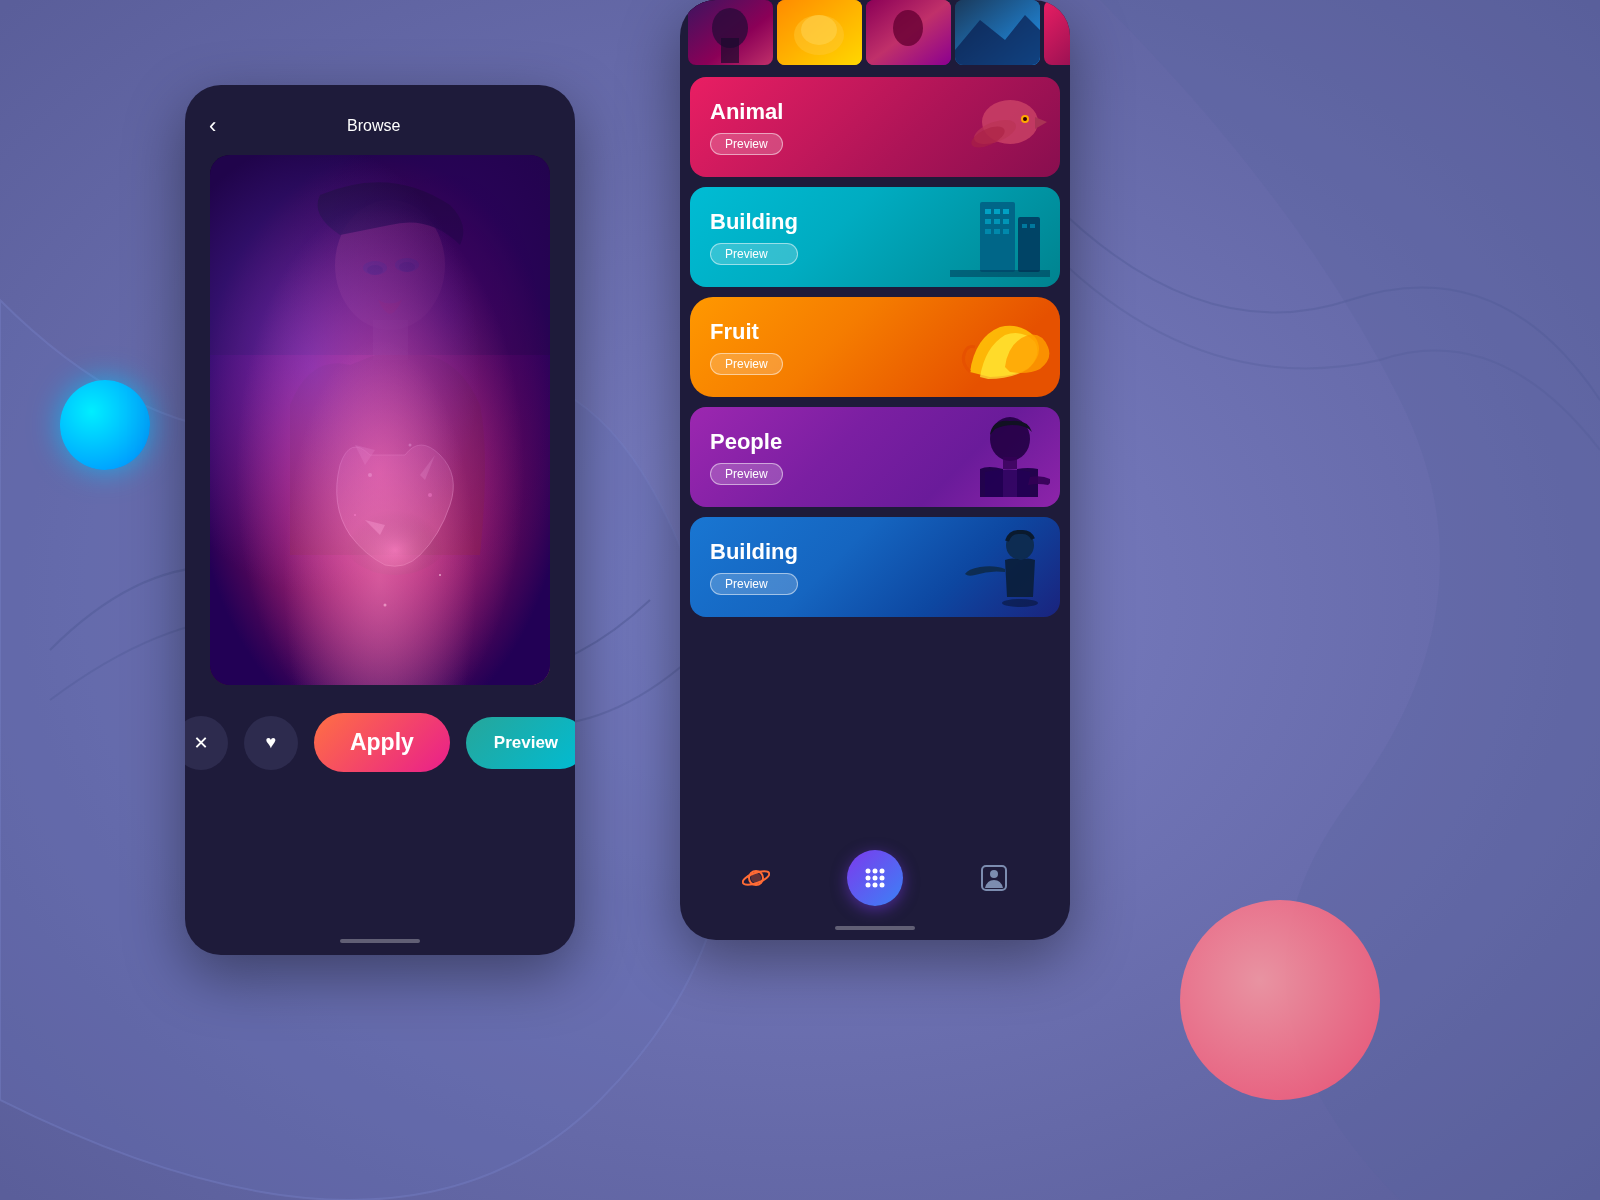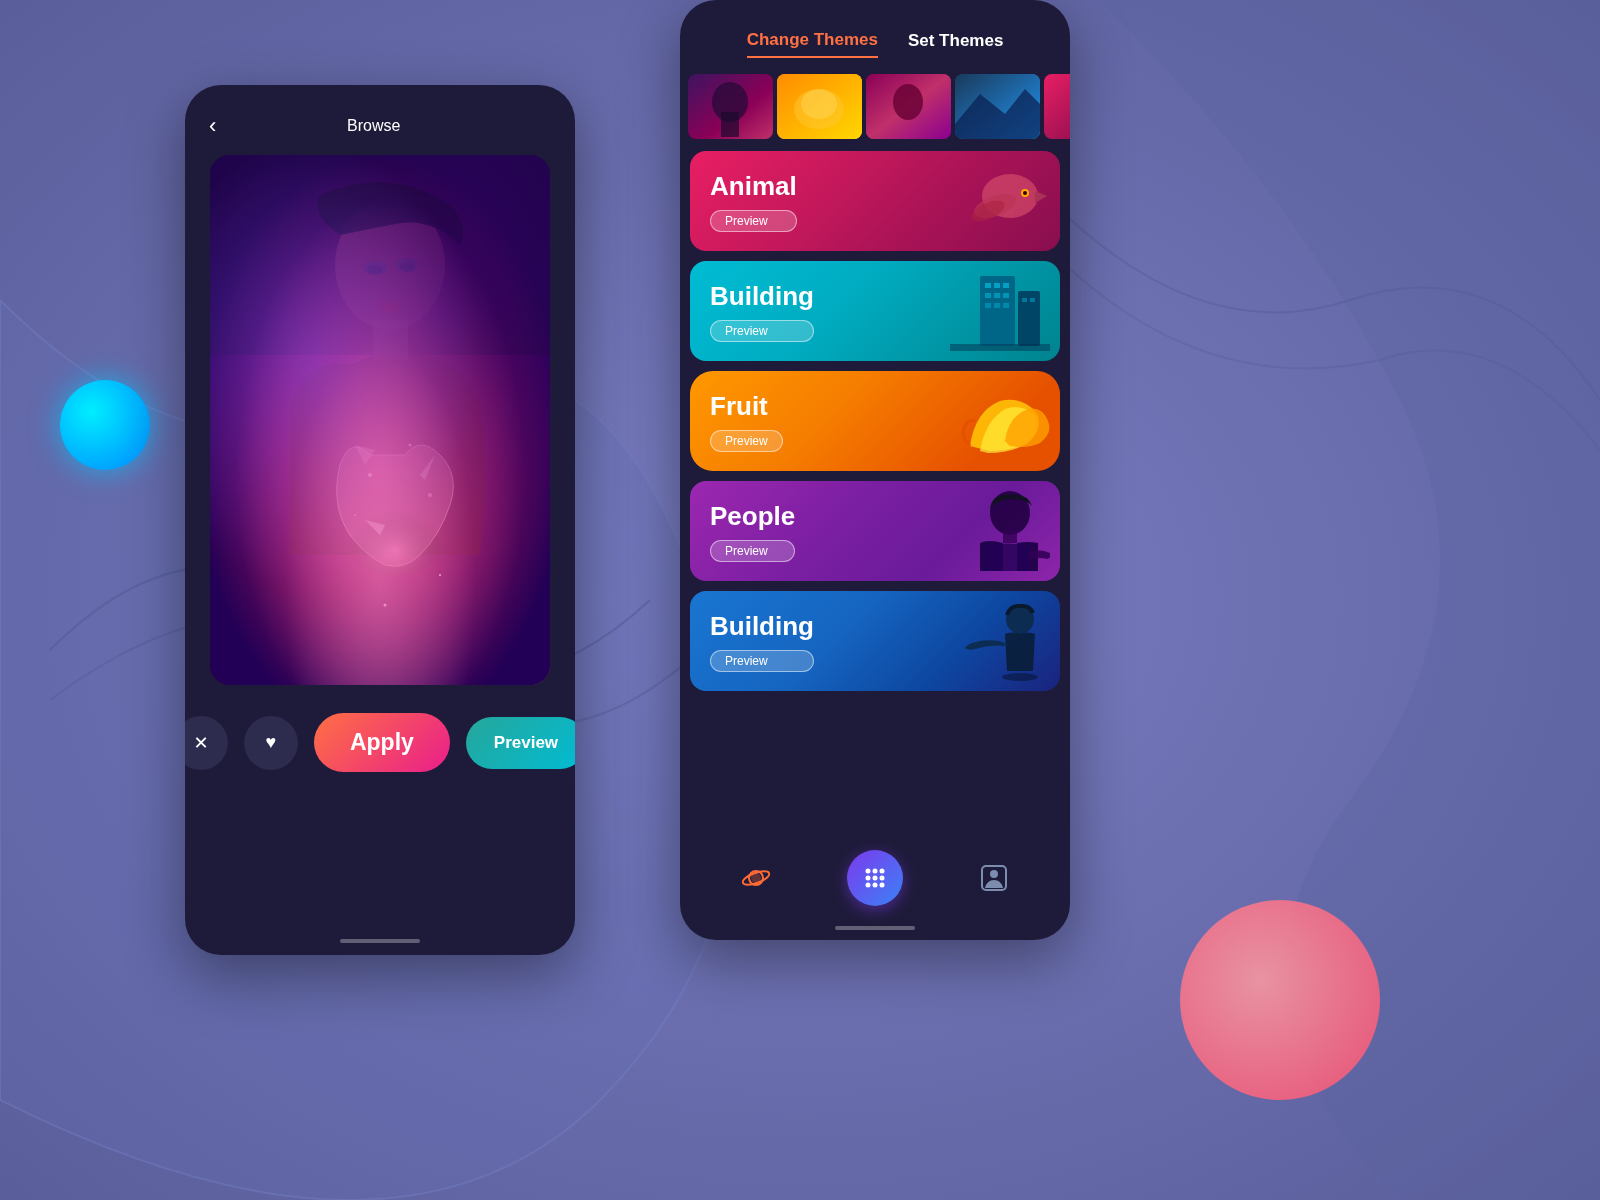--- a/index.html
+++ b/index.html
@@ -280,21 +280,21 @@
     }
 
     .theme-card-left {
       display: flex;
       flex-direction: column;
       z-index: 2;
     }
 
     .theme-card-title {
       color: white;
-      font-size: 26px;
+      font-size: 22px;
       font-weight: 700;
       margin-bottom: 8px;
     }
 
     .preview-badge {
       background: rgba(255,255,255,0.2);
       border: 1px solid rgba(255,255,255,0.5);
       color: white;
       font-size: 12px;
       padding: 3px 14px;
@@ -464,24 +464,20 @@
       <span>♥</span>
     </div>
     <button class="apply-btn">Apply</button>
     <button class="preview-btn-phone">Preview</button>
   </div>
 
   <div class="bottom-indicator"></div>
 </div>
 
 <div class="right-phone">
-  <div class="right-phone-tabs">
-    <span class="tab-item tab-active">Change Themes</span>
-    <span class="tab-item tab-inactive">Set Themes</span>
-  </div>
 
   <div class="thumbnail-row">
     <div class="thumb thumb-1">
       <svg width="85" height="65" viewBox="0 0 85 65">
         <rect width="85" height="65" fill="#1a0a2e"></rect>
         <rect width="85" height="65" fill="url(#tGrad1)"></rect>
         <defs>
           <linearGradient id="tGrad1" x1="0" y1="0" x2="1" y2="1">
             <stop offset="0%" stop-color="#3d1460"></stop>
             <stop offset="60%" stop-color="#8b0057"></stop>

